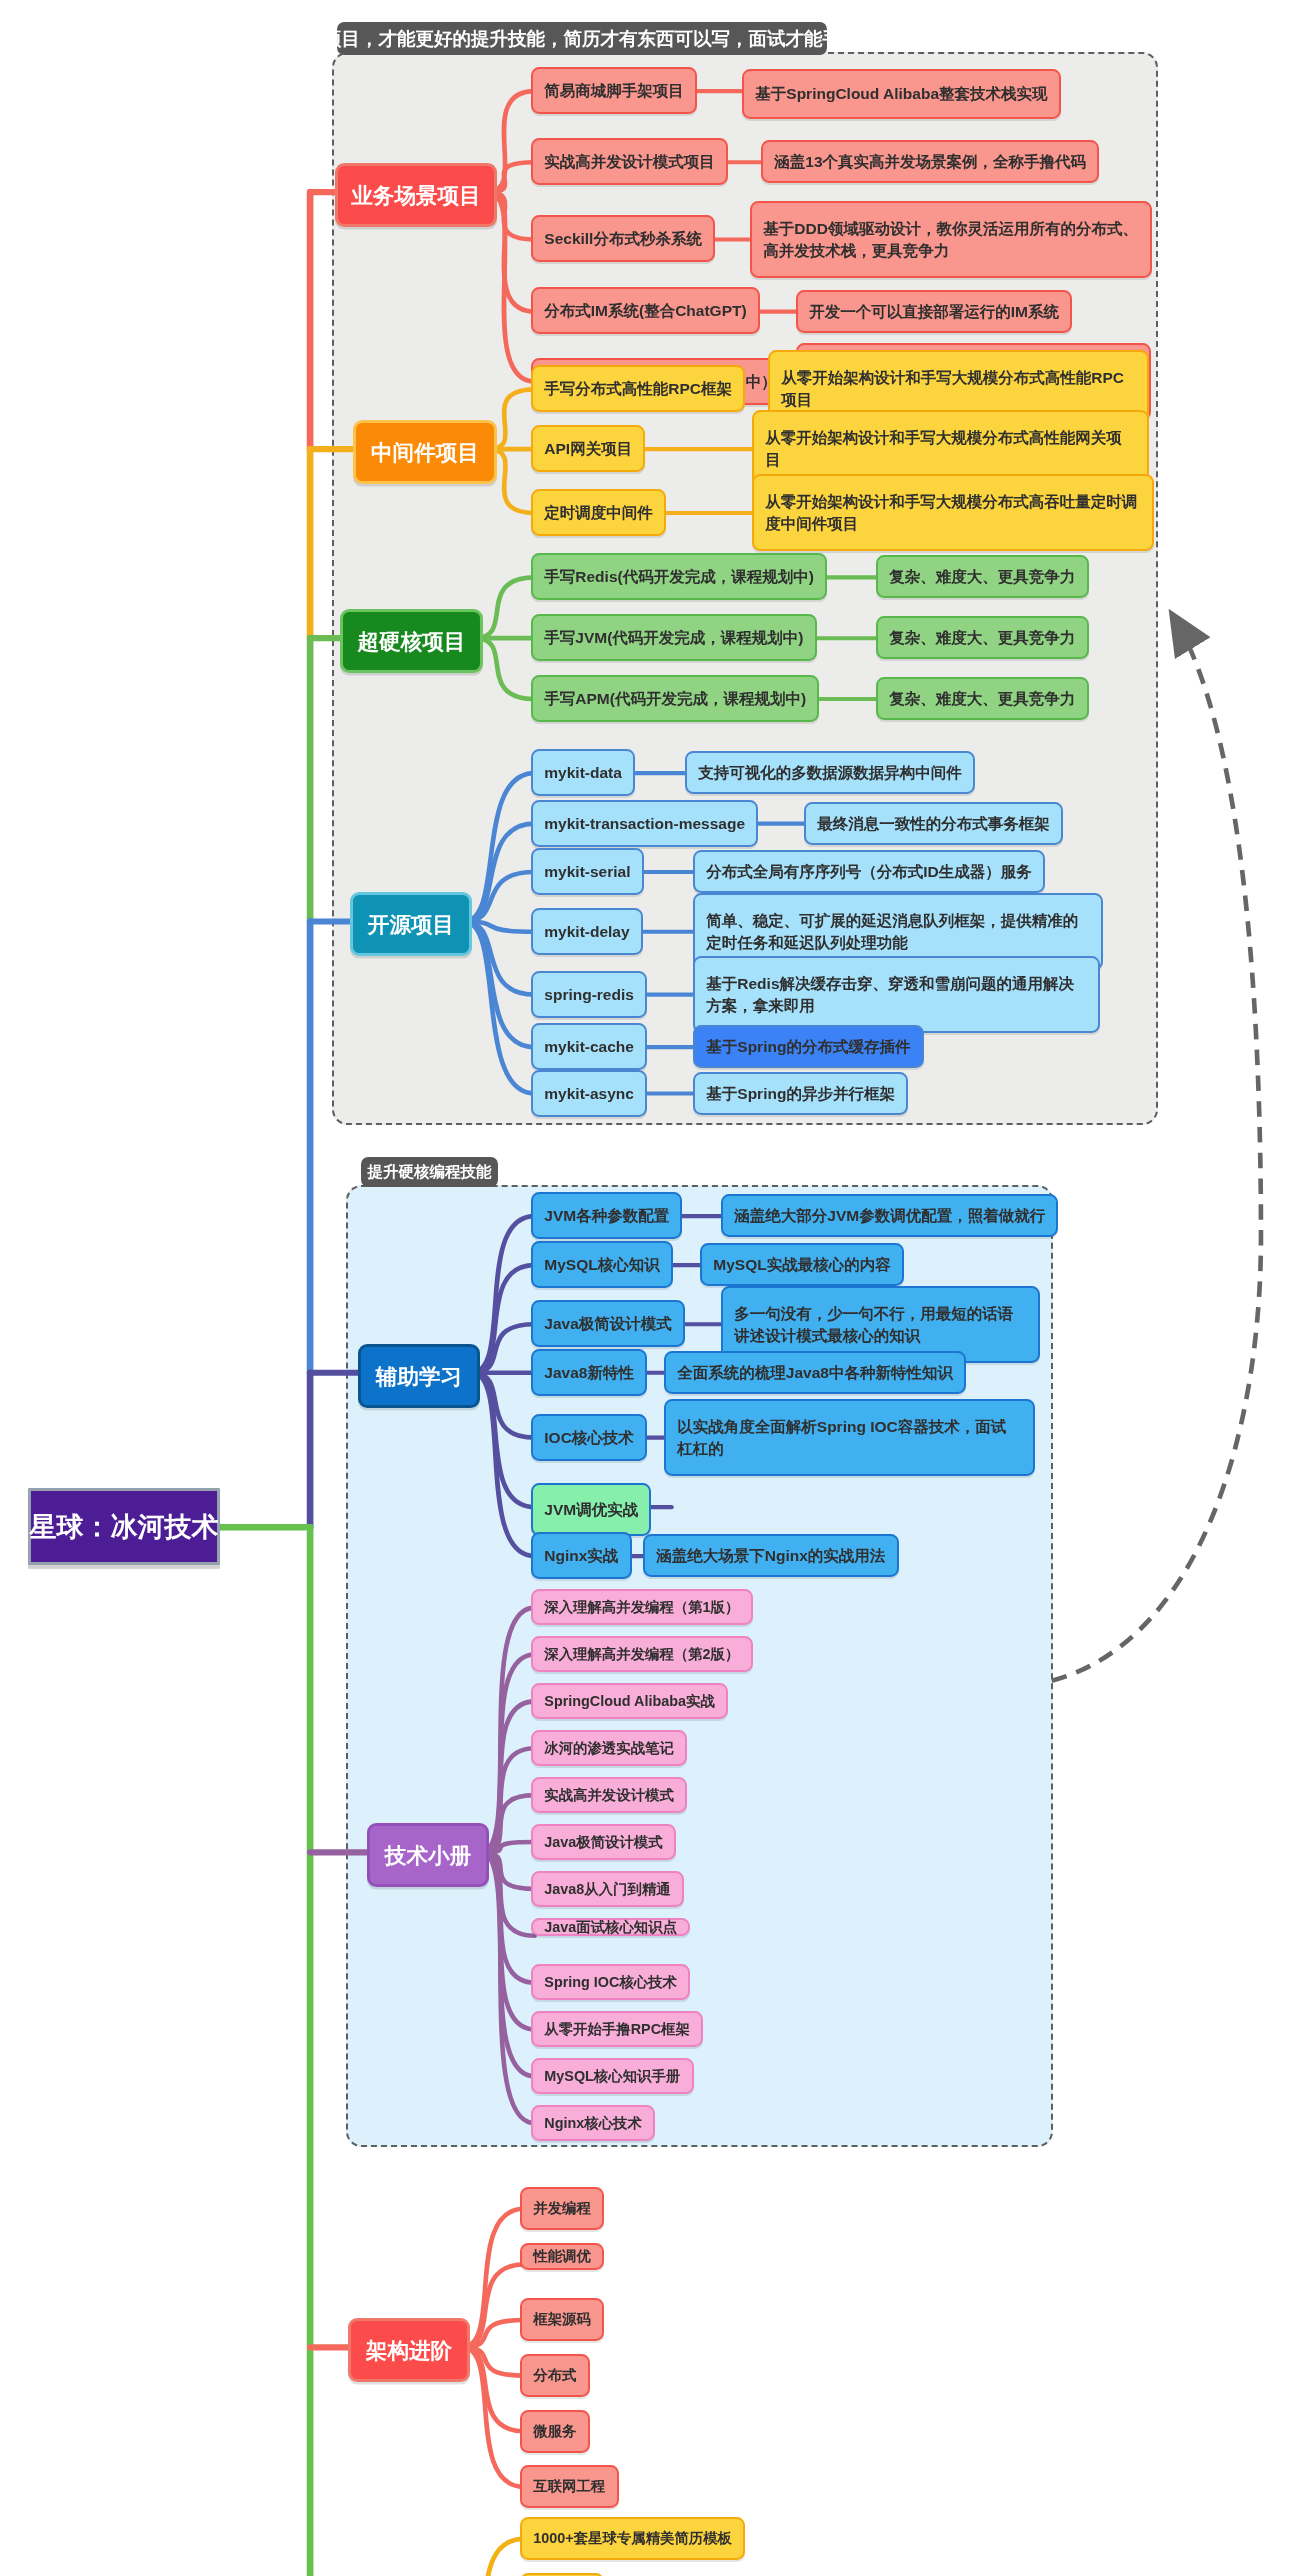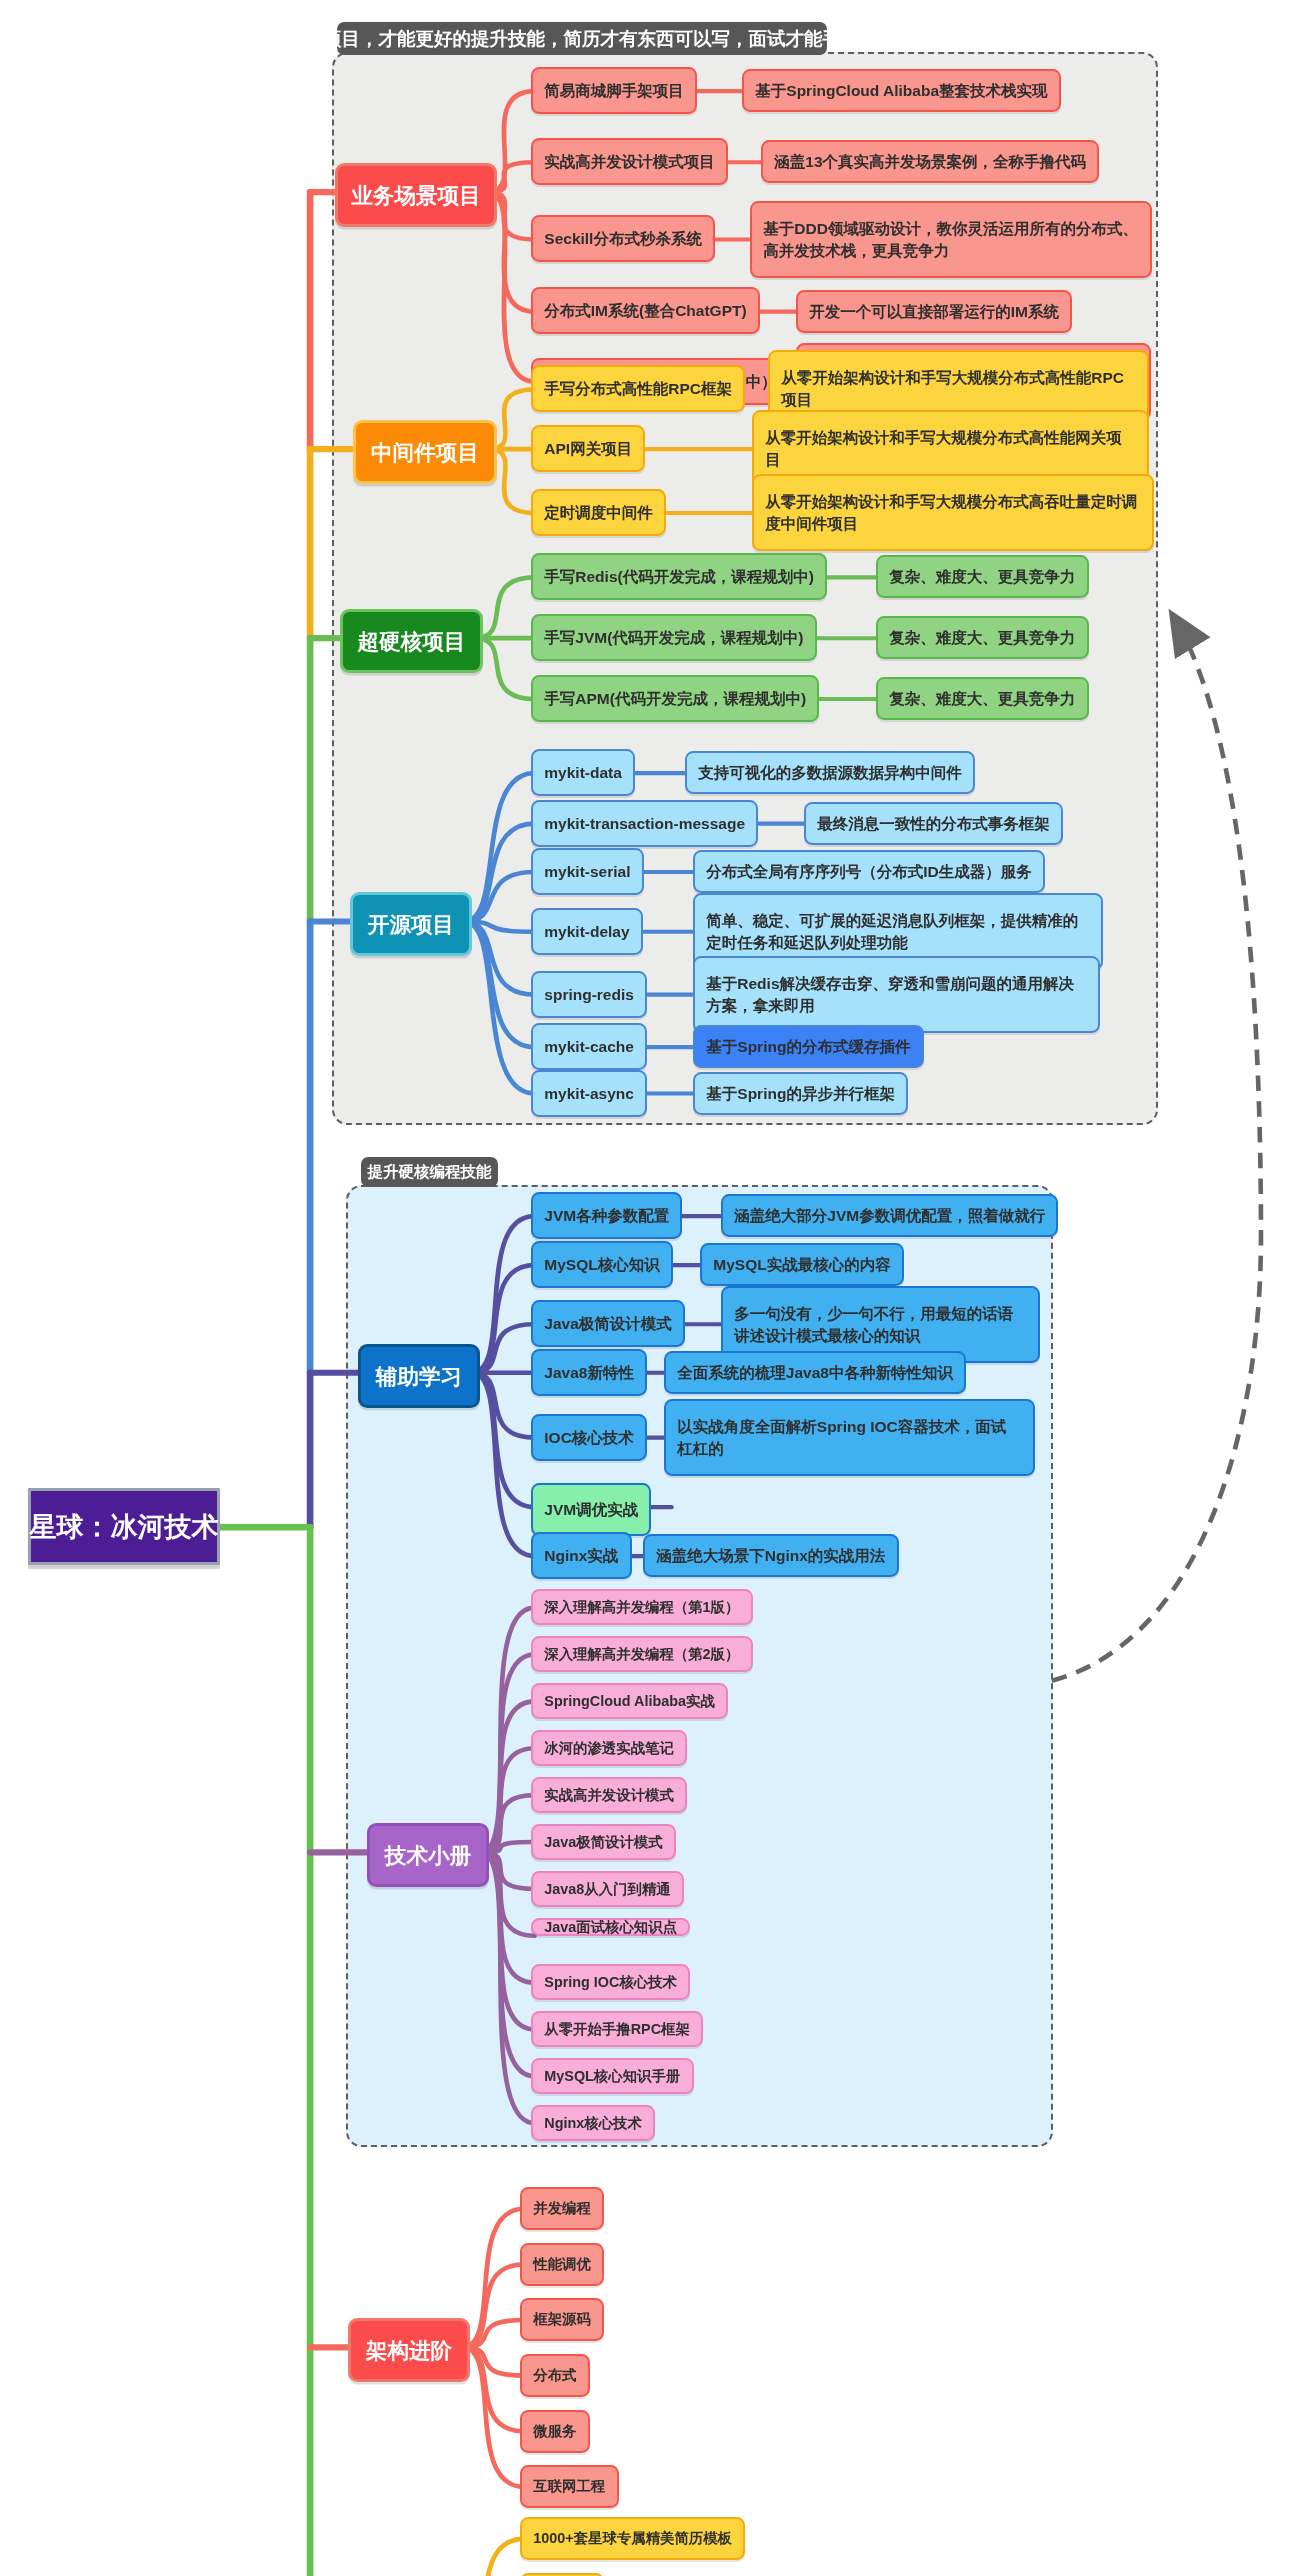--- a/index.html
+++ b/index.html
@@ -149,21 +149,21 @@
   </svg>
 
   <div class="tab" style="left:337px;top:21.6px;width:490px;height:33px;font-size:18.5px;">有实战项目，才能更好的提升技能，简历才有东西可以写，面试才能手到擒来</div>
   <div class="tab" style="left:361px;top:1157px;width:137px;height:30px;font-size:15.5px;">提升硬核编程技能</div>
 
   <div id="root-node" style="left:28px;top:1488px;width:192px;height:77px;">星球：冰河技术</div>
 
   <div id="nodes-layer">
       <div class="branch-node" style="left: 335px; top: 163px; width: 156px; height: 58px; font-size: 21.6px; background: rgb(251, 75, 75); border: 3.1px solid rgb(240, 120, 107);">业务场景项目</div>
       <div class="child-box" style="left: 531px; top: 67px; height: 47px; font-size: 15.5px; background: rgb(249, 150, 141); border: 2.6px solid rgb(245, 84, 74);">简易商城脚手架项目</div>
-      <div class="child-box" style="left: 742px; top: 69px; height: 43px; font-size: 15.5px; background: rgb(249, 150, 141); border: 2.6px solid rgb(245, 84, 74);">基于SpringCloud Alibaba整套技术栈实现</div>
+      <div class="child-box" style="left: 742px; top: 69px; height: 50px; font-size: 15.5px; background: rgb(249, 150, 141); border: 2.6px solid rgb(245, 84, 74);">基于SpringCloud Alibaba整套技术栈实现</div>
       <div class="child-box" style="left: 531px; top: 138px; height: 47px; font-size: 15.5px; background: rgb(249, 150, 141); border: 2.6px solid rgb(245, 84, 74);">实战高并发设计模式项目</div>
       <div class="child-box" style="left: 761px; top: 140px; height: 43px; font-size: 15.5px; background: rgb(249, 150, 141); border: 2.6px solid rgb(245, 84, 74);">涵盖13个真实高并发场景案例，全称手撸代码</div>
       <div class="child-box" style="left: 531px; top: 215px; height: 47px; font-size: 15.5px; background: rgb(249, 150, 141); border: 2.6px solid rgb(245, 84, 74);">Seckill分布式秒杀系统</div>
       <div class="child-box wrap" style="left: 750px; top: 201px; height: 77px; font-size: 15.5px; background: rgb(249, 150, 141); border: 2.6px solid rgb(245, 84, 74); width: 402px;">基于DDD领域驱动设计，教你灵活运用所有的分布式、高并发技术栈，更具竞争力</div>
       <div class="child-box" style="left: 531px; top: 287px; height: 47px; font-size: 15.5px; background: rgb(249, 150, 141); border: 2.6px solid rgb(245, 84, 74);">分布式IM系统(整合ChatGPT)</div>
       <div class="child-box" style="left: 796px; top: 290px; height: 43px; font-size: 15.5px; background: rgb(249, 150, 141); border: 2.6px solid rgb(245, 84, 74);">开发一个可以直接部署运行的IM系统</div>
       <div class="child-box" style="left: 531px; top: 358px; height: 47px; font-size: 15.5px; background: rgb(249, 150, 141); border: 2.6px solid rgb(245, 84, 74);">涵盖各场景的电商平台（规划中）</div>
       <div class="child-box wrap" style="left: 796px; top: 343px; height: 77px; font-size: 15.5px; background: rgb(249, 150, 141); border: 2.6px solid rgb(245, 84, 74); width: 355px;">开发一个涵盖各营销、促销、优惠、交易等场景的分布式大规模电商平台</div>
       <div class="branch-node" style="left: 353px; top: 420px; width: 138px; height: 58px; font-size: 21.6px; background: rgb(251, 138, 6); border: 3.1px solid rgb(252, 195, 75);">中间件项目</div>
       <div class="child-box" style="left: 531px; top: 365px; height: 47px; font-size: 15.5px; background: rgb(252, 213, 62); border: 2.6px solid rgb(246, 169, 10);">手写分布式高性能RPC框架</div>
@@ -216,21 +216,21 @@
       <div class="child-box" style="left: 531px; top: 1777px; height: 36px; font-size: 14.4px; background: rgb(248, 174, 216); border: 2.6px solid rgb(238, 130, 194);">实战高并发设计模式</div>
       <div class="child-box" style="left: 531px; top: 1824px; height: 36px; font-size: 14.4px; background: rgb(248, 174, 216); border: 2.6px solid rgb(238, 130, 194);">Java极简设计模式</div>
       <div class="child-box" style="left: 531px; top: 1871px; height: 36px; font-size: 14.4px; background: rgb(248, 174, 216); border: 2.6px solid rgb(238, 130, 194);">Java8从入门到精通</div>
       <div class="child-box" style="left: 531px; top: 1918px; height: 18px; font-size: 14.4px; background: rgb(248, 174, 216); border: 2.6px solid rgb(238, 130, 194);">Java面试核心知识点</div>
       <div class="child-box" style="left: 531px; top: 1964px; height: 36px; font-size: 14.4px; background: rgb(248, 174, 216); border: 2.6px solid rgb(238, 130, 194);">Spring IOC核心技术</div>
       <div class="child-box" style="left: 531px; top: 2011px; height: 36px; font-size: 14.4px; background: rgb(248, 174, 216); border: 2.6px solid rgb(238, 130, 194);">从零开始手撸RPC框架</div>
       <div class="child-box" style="left: 531px; top: 2058px; height: 36px; font-size: 14.4px; background: rgb(248, 174, 216); border: 2.6px solid rgb(238, 130, 194);">MySQL核心知识手册</div>
       <div class="child-box" style="left: 531px; top: 2105px; height: 36px; font-size: 14.4px; background: rgb(248, 174, 216); border: 2.6px solid rgb(238, 130, 194);">Nginx核心技术</div>
       <div class="branch-node" style="left: 348px; top: 2318px; width: 116px; height: 58px; font-size: 21.6px; background: rgb(251, 75, 75); border: 3.1px solid rgb(240, 120, 107);">架构进阶</div>
       <div class="child-box" style="left: 520px; top: 2187px; height: 43px; font-size: 14.4px; background: rgb(249, 150, 141); border: 2.6px solid rgb(245, 84, 74);">并发编程</div>
-      <div class="child-box" style="left: 520px; top: 2243px; height: 43px; font-size: 14.4px; background: rgb(249, 150, 141); border: 2.6px solid rgb(245, 84, 74);">性能调优</div>
+      <div class="child-box" style="left: 520px; top: 2243px; height: 27px; font-size: 14.4px; background: rgb(249, 150, 141); border: 2.6px solid rgb(245, 84, 74);">性能调优</div>
       <div class="child-box" style="left: 520px; top: 2298px; height: 43px; font-size: 14.4px; background: rgb(249, 150, 141); border: 2.6px solid rgb(245, 84, 74);">框架源码</div>
       <div class="child-box" style="left: 520px; top: 2354px; height: 43px; font-size: 14.4px; background: rgb(249, 150, 141); border: 2.6px solid rgb(245, 84, 74);">分布式</div>
       <div class="child-box" style="left: 520px; top: 2410px; height: 43px; font-size: 14.4px; background: rgb(249, 150, 141); border: 2.6px solid rgb(245, 84, 74);">微服务</div>
       <div class="child-box" style="left: 520px; top: 2465px; height: 43px; font-size: 14.4px; background: rgb(249, 150, 141); border: 2.6px solid rgb(245, 84, 74);">互联网工程</div>
       <div class="child-box" style="left: 520px; top: 2517px; height: 43px; font-size: 14.4px; background: rgb(252, 213, 62); border: 2.6px solid rgb(246, 169, 10);">1000+套星球专属精美简历模板</div>
       <div class="child-box" style="left: 520px; top: 2573px; height: 43px; font-size: 14.4px; background: rgb(252, 213, 62); border: 2.6px solid rgb(246, 169, 10);">简历优化</div>
     </div>
 </div>
 
 

